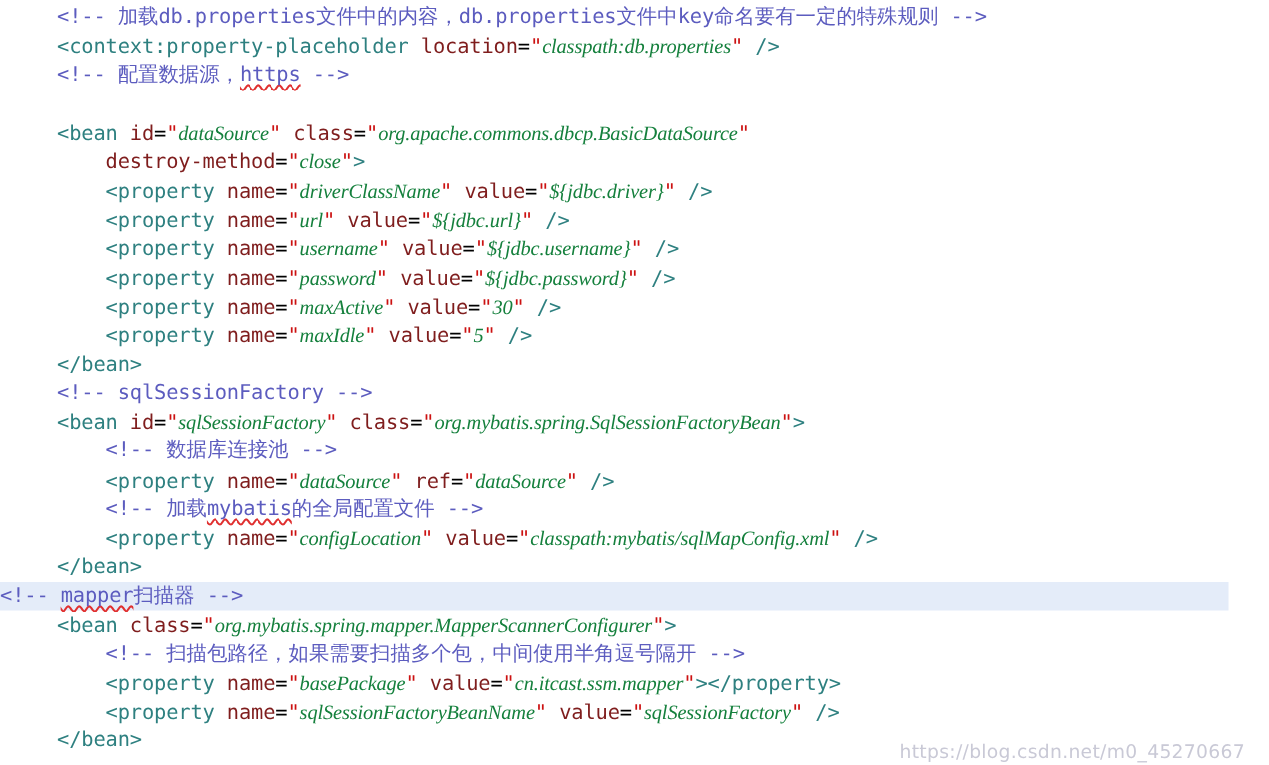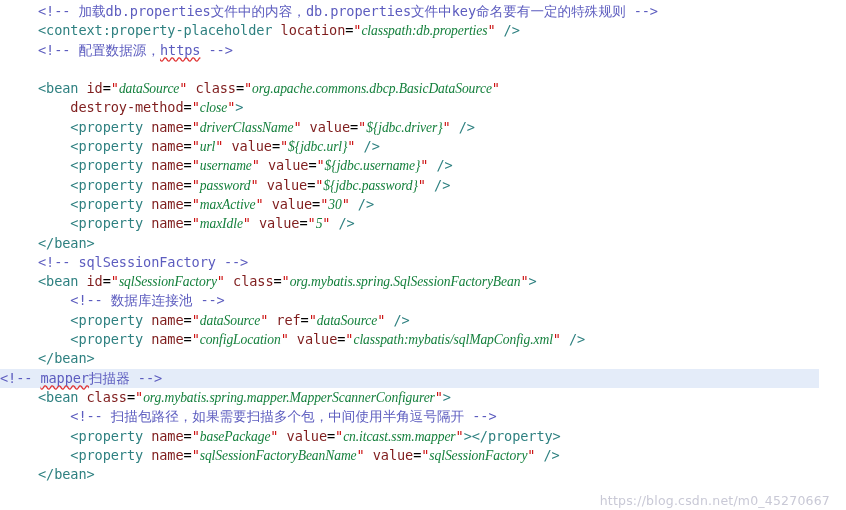--- a/index.html
+++ b/index.html
@@ -106,20 +106,21 @@
   <div class="code-line"><span class="tok-tag">&lt;/bean&gt;</span></div>
 
   <div class="code-line"><span class="tok-comment">&lt;!-- sqlSessionFactory --&gt;</span></div>
 
   <div class="code-line"><span class="tok-tag">&lt;bean</span> <span class="tok-attr">id</span><span class="tok-plain">=</span><span class="tok-quote">"</span><span class="tok-str">sqlSessionFactory</span><span class="tok-quote">"</span> <span class="tok-attr">class</span><span class="tok-plain">=</span><span class="tok-quote">"</span><span class="tok-str">org.mybatis.spring.SqlSessionFactoryBean</span><span class="tok-quote">"</span><span class="tok-tag">&gt;</span></div>
 
   <div class="code-line">    <span class="tok-comment">&lt;!-- <span class="cjk">数据库连接池</span> --&gt;</span></div>
 
   <div class="code-line">    <span class="tok-tag">&lt;property</span> <span class="tok-attr">name</span><span class="tok-plain">=</span><span class="tok-quote">"</span><span class="tok-str">dataSource</span><span class="tok-quote">"</span> <span class="tok-attr">ref</span><span class="tok-plain">=</span><span class="tok-quote">"</span><span class="tok-str">dataSource</span><span class="tok-quote">"</span> <span class="tok-tag">/&gt;</span></div>
 
+  <div class="code-line">    <span class="tok-comment">&lt;!-- <span class="cjk">加载</span><span class="squiggle">mybatis</span><span class="cjk">的全局配置文件</span> --&gt;</span></div>
 
   <div class="code-line">    <span class="tok-tag">&lt;property</span> <span class="tok-attr">name</span><span class="tok-plain">=</span><span class="tok-quote">"</span><span class="tok-str">configLocation</span><span class="tok-quote">"</span> <span class="tok-attr">value</span><span class="tok-plain">=</span><span class="tok-quote">"</span><span class="tok-str">classpath:mybatis/sqlMapConfig.xml</span><span class="tok-quote">"</span> <span class="tok-tag">/&gt;</span></div>
 
   <div class="code-line"><span class="tok-tag">&lt;/bean&gt;</span></div>
 
   <div class="code-line highlighted"><span class="tok-comment">&lt;!-- <span class="squiggle">mapper</span><span class="cjk">扫描器</span> --&gt;</span></div>
 
   <div class="code-line"><span class="tok-tag">&lt;bean</span> <span class="tok-attr">class</span><span class="tok-plain">=</span><span class="tok-quote">"</span><span class="tok-str">org.mybatis.spring.mapper.MapperScannerConfigurer</span><span class="tok-quote">"</span><span class="tok-tag">&gt;</span></div>
 
   <div class="code-line">    <span class="tok-comment">&lt;!-- <span class="cjk">扫描包路径，如果需要扫描多个包，中间使用半角逗号隔开</span> --&gt;</span></div>

